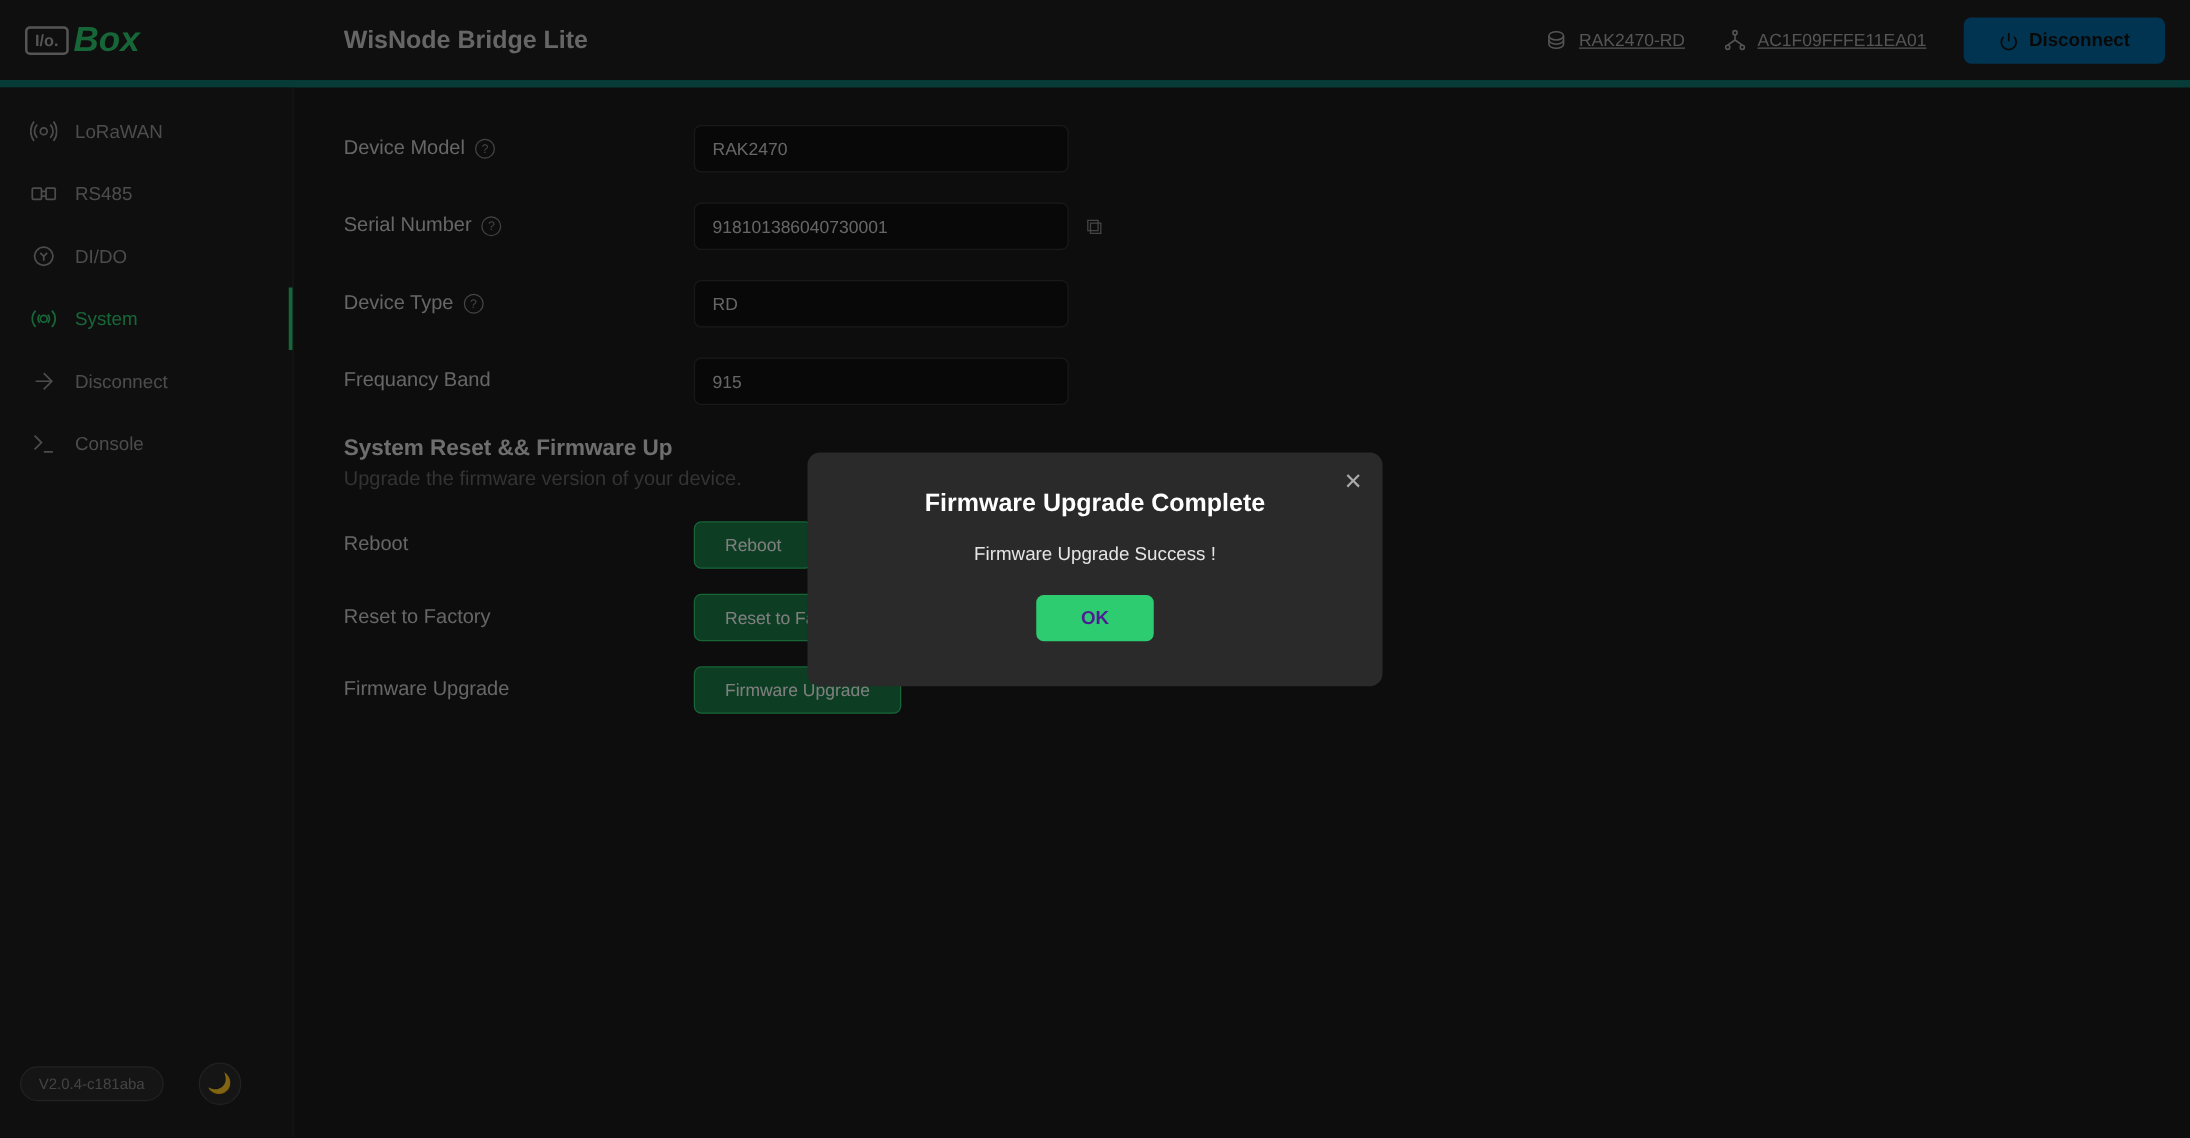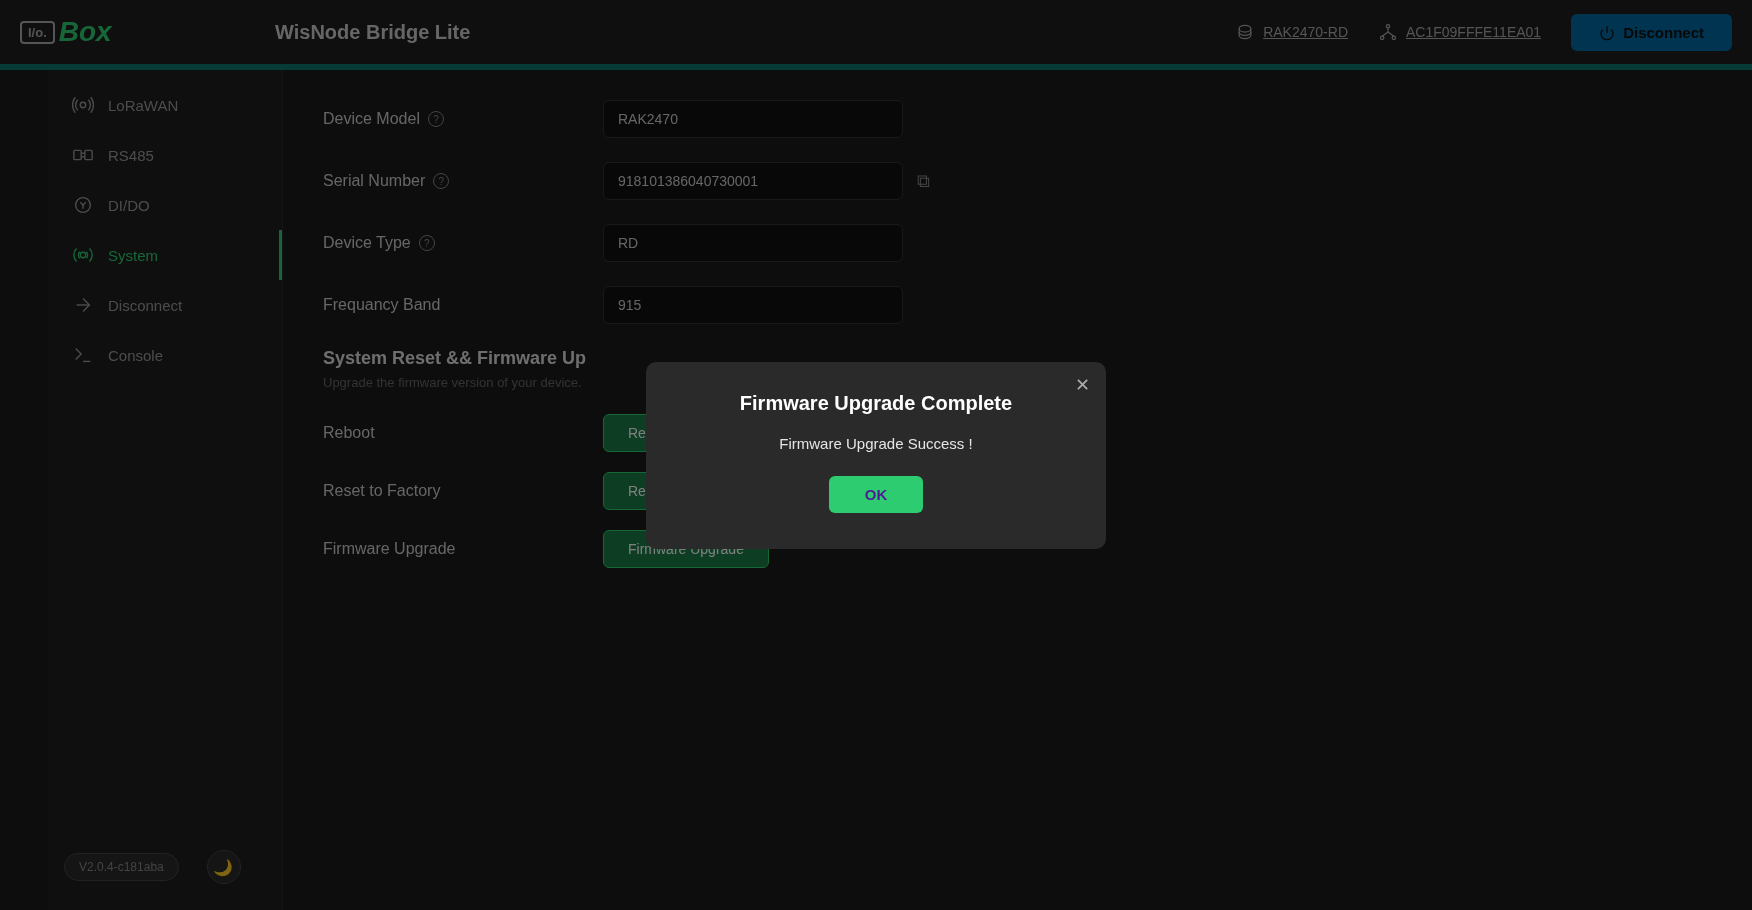--- a/index.html
+++ b/index.html
@@ -88,21 +88,20 @@
       display: flex;
       align-items: flex-end;
       gap: 8px;
     }
 
     
     .main-layout {
       display: flex;
       flex: 1;
       overflow: hidden;
-      padding-left: 48px;
     }
 
     
     .sidebar {
       width: 235px;
       background: #1e1e1e;
       border-right: 1px solid #2a2a2a;
       display: flex;
       flex-direction: column;
       padding: 10px 0;
@@ -210,21 +209,21 @@
       padding: 4px;
     }
 
     .section-title {
       font-size: 18px;
       font-weight: 600;
       color: #ddd;
       margin: 20px 0 6px 0;
     }
     .section-desc {
-      font-size: 13px;
+      font-size: 16px;
       color: #666;
       margin-bottom: 24px;
     }
 
     .action-row {
       display: flex;
       align-items: center;
       margin-bottom: 20px;
     }
     .action-label {

